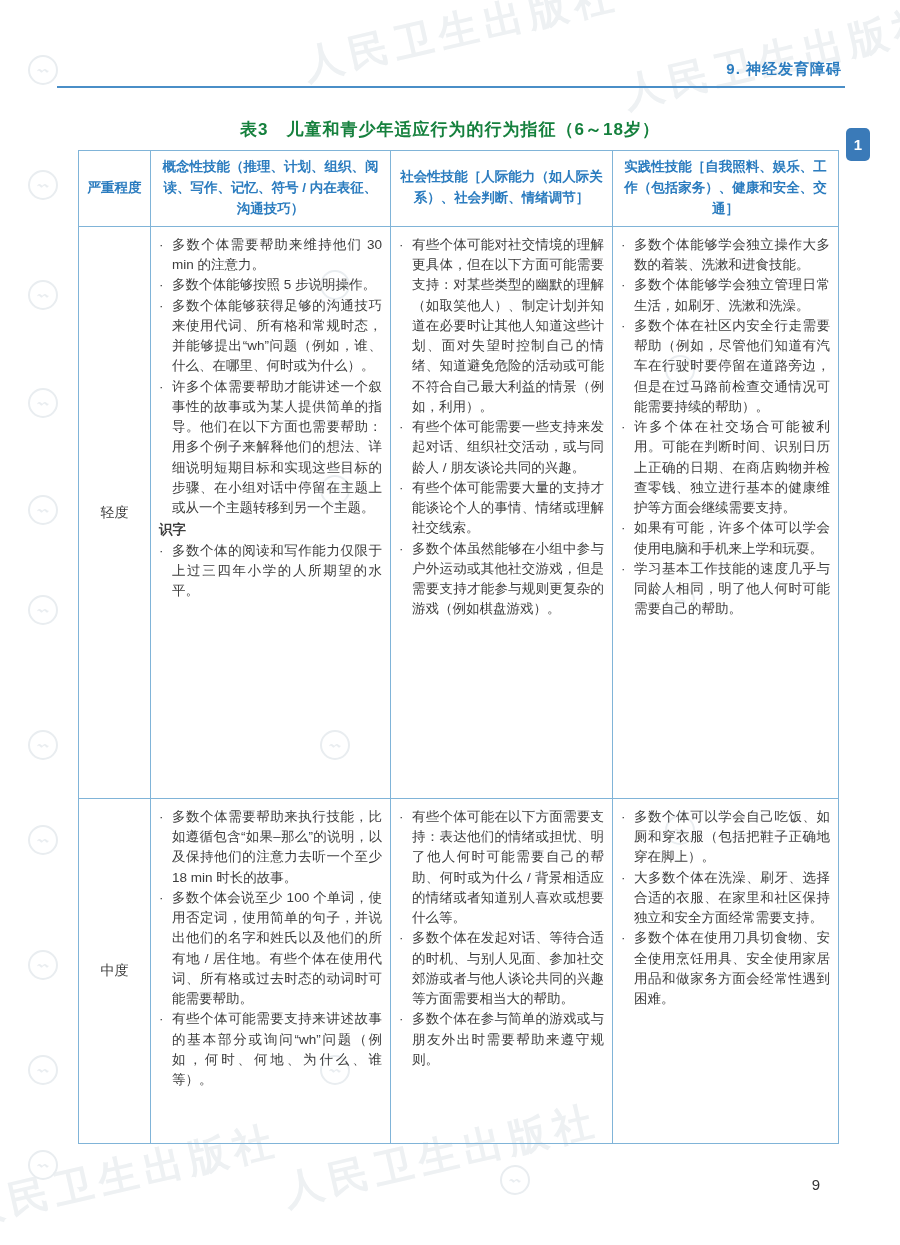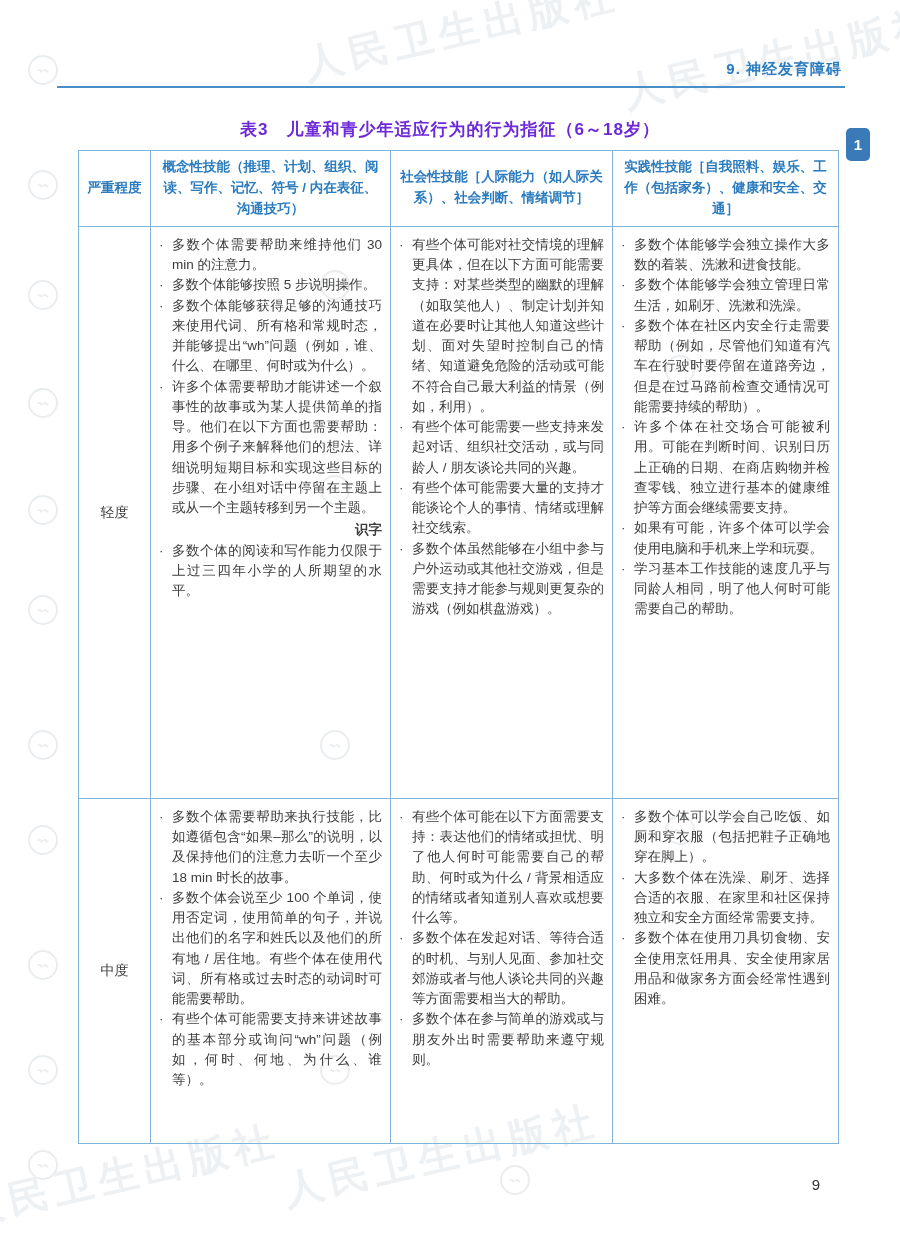--- a/index.html
+++ b/index.html
@@ -36,21 +36,21 @@
     background:#4a8ec7; z-index:2;
   }
   .side-tab {
     position:absolute; top:128px; right:30px; width:24px; height:33px;
     background:#3a7ab8; color:#fff; border-radius:5px; z-index:2;
     display:flex; align-items:center; justify-content:center;
     font-size:15px; font-weight:bold;
   }
   .table-title {
     position:absolute; top:118px; left:0; width:100%; text-align:center; z-index:2;
-    color:#6d28d9; font-size:17px; font-weight:bold; letter-spacing:1px;
+    color:#15803d; font-size:17px; font-weight:bold; letter-spacing:1px;
   }
 
   
   .main-table {
     position:absolute; top:150px; left:78px; width:760px; z-index:1;
     border-collapse:collapse; table-layout:fixed;
     font-size:13.5px; line-height:1.5; color:#3c3c3c;
   }
   .main-table col.c-sev { width:72px; }
   .main-table col.c-con { width:240px; }
@@ -64,21 +64,21 @@
   }
   .main-table td { vertical-align:top; padding:8px 8px; text-align:justify; }
   .main-table td.severity {
     text-align:center; vertical-align:middle; font-size:14px; padding:4px 13px;
   }
   tr.data-row-0 { height:572px; }
   tr.data-row-1 { height:345px; }
   .bullet { display:flex; align-items:flex-start; }
   .bullet .marker { flex:0 0 13px; width:13px; text-align:left; }
   .bullet .btext { flex:1; }
-  .subheading { font-weight:bold; margin:2px 0 0 0; text-align:right; }
+  .subheading { font-weight:bold; margin:2px 0 0 0; text-align:left; }
 
   
   .page-number {
     position:absolute; top:1176px; right:80px; z-index:2;
     font-size:15px; color:#333;
   }
 </style>
 </head>
 <body>
 

